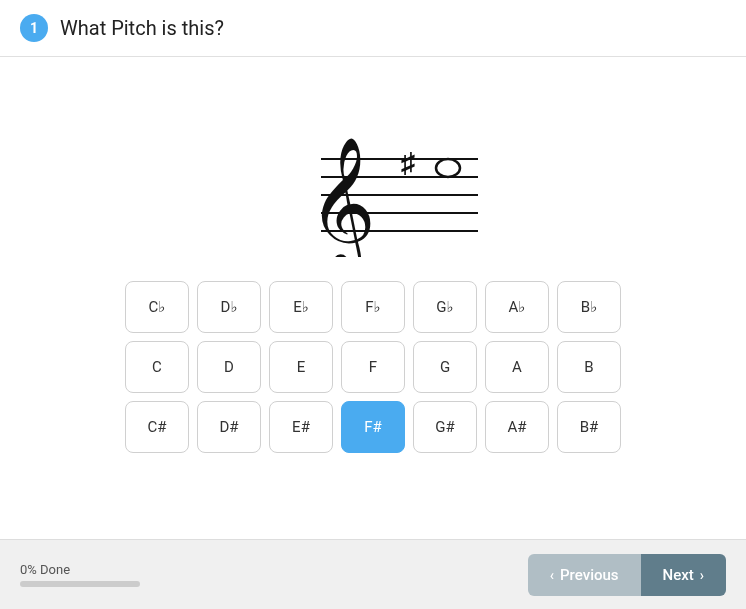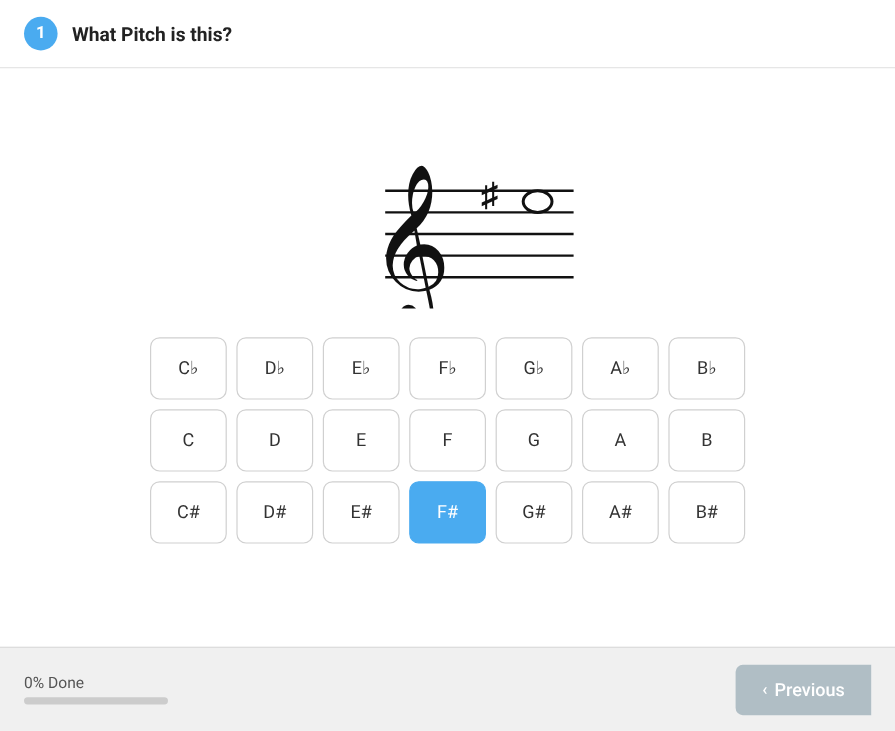--- a/index.html
+++ b/index.html
@@ -29,22 +29,22 @@
       width: 28px;
       height: 28px;
       display: flex;
       align-items: center;
       justify-content: center;
       font-size: 14px;
       font-weight: bold;
       flex-shrink: 0;
     }
     .question-title {
-      font-size: 16px;
-      font-weight: 700;
+      font-size: 20px;
+      font-weight: 400;
       color: #222;
     }
 
     
     .main {
       background: #fff;
       flex: 1;
       display: flex;
       flex-direction: column;
       align-items: center;
@@ -236,14 +236,18 @@
     <span class="progress-label">0% Done</span>
     <div class="progress-bar-bg">
       <div class="progress-bar-fill" style="width: 0%"></div>
     </div>
   </div>
   <div class="nav-buttons">
     <button class="nav-btn prev">
       <span class="chevron">‹</span>
       <span>Previous</span>
     </button>
+    <button class="nav-btn next">
+      <span>Next</span>
+      <span class="chevron">›</span>
+    </button>
   </div>
 </div>
 
 </body></html>

